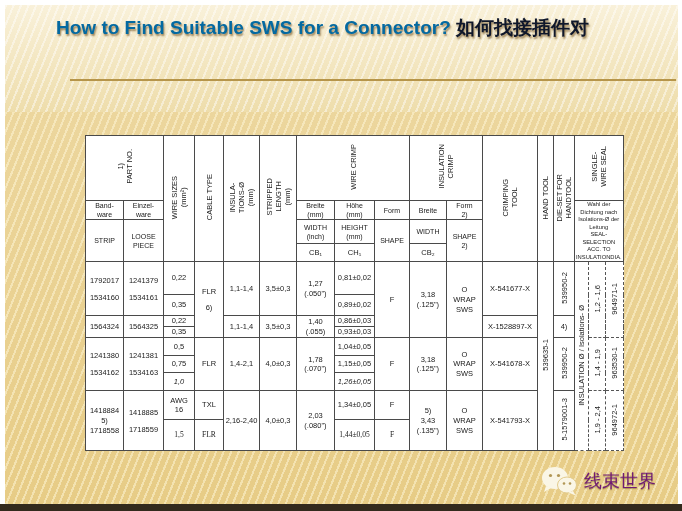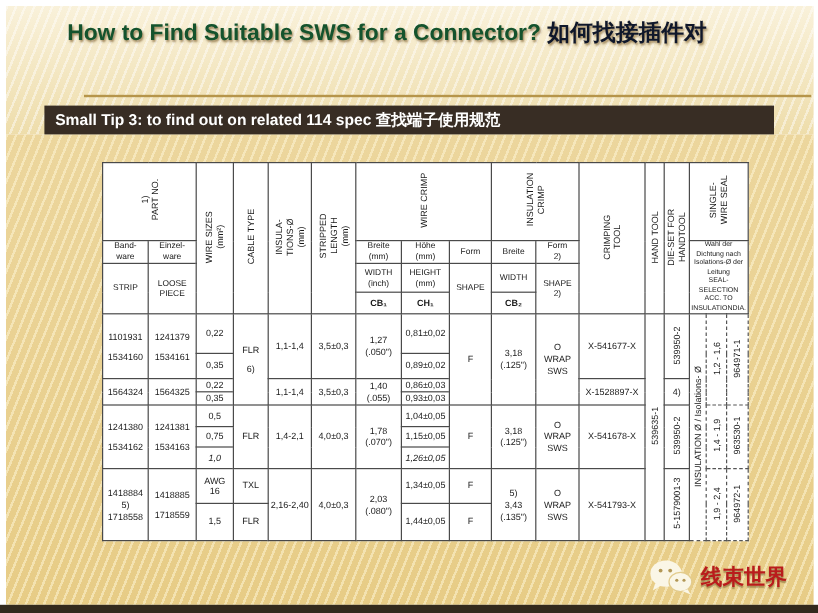--- a/index.html
+++ b/index.html
@@ -19,81 +19,80 @@
       repeating-linear-gradient(112deg, rgba(255,248,218,.5) 0 2px, rgba(0,0,0,0) 2px 7px),
       linear-gradient(180deg, #ecd69d 0%, #e7cc86 100%);
   }
   .bottom-strip { position: absolute; left: 0; bottom: 0; width: 682px; height: 7px; background: #332a1d; }
 
   .title {
     position: absolute; left: 56px; top: 12px; width: 600px;
     font-size: 19px; font-weight: bold; line-height: 31px;
     text-shadow: 1px 2px 2px rgba(124,94,44,.75);
   }
-  .t-en { color: #14532d; }
+  .t-en { color: #0369a1; }
   .t-zh { color: #0f172a; }
 
   .title-rule { position: absolute; left: 70px; top: 79px; width: 606px; height: 2px; background: #b6954a; }
 
   .tip-bar {
     position: absolute; left: 37px; top: 88px; width: 608px; height: 24px;
     background: #382d24; color: #ffffff; font-size: 13px; font-weight: bold;
     line-height: 24px; padding-left: 9px; white-space: nowrap;
   }
 
   .tbl-wrap { position: absolute; left: 85px; top: 135px; background: #ffffff; }
   table.tbl { border-collapse: collapse; table-layout: fixed; background: #fff; }
   .tbl th, .tbl td {
     border: 1px solid #4a4a4a; color: #1a1a1a;
     text-align: center; vertical-align: middle;
     font-size: 7.5px; line-height: 1.3; white-space: pre-line; overflow: hidden;
     font-weight: normal; padding: 0 1px;
   }
-  .tbl .bold { font-weight: bold; margin-top: 24px; }
+  .tbl .bold { font-weight: normal; margin-top: 24px; }
   .tbl .parts { line-height: 2.3; font-size: 7.5px; }
   .tbl .gap  { line-height: 2.1; }
   .tbl .note { font-size: 5.8px; line-height: 1.3; }
   .tbl .sub  { font-size: 7px; }
 
   .tbl .v {
     writing-mode: vertical-rl; transform: rotate(180deg);
     display: inline-block; line-height: 1.2; white-space: pre-line;
   }
   .tbl .dsh { border-style: dashed; border-color: #555; }
 
   thead tr.th1 { height: 65px; }
   thead tr.th2 { height: 18px; }
   thead tr.th3 { height: 22px; }
   thead tr.th4 { height: 18px; }
   tbody tr.r1 { height: 33px; } tbody tr.r2 { height: 21px; }
   tbody tr.r3 { height: 11px; } tbody tr.r4 { height: 11px; }
   tbody tr.r5 { height: 18px; } tbody tr.r6 { height: 17px; }
   tbody tr.r7 { height: 18px; font-style: italic; } tbody tr.r8 { height: 29px; }
-  tbody tr.r9 { height: 31px; }
+  tbody tr.r9 { height: 31px; font-family: Liberation Serif, serif; }
 
   .footer-brand { position: absolute; left: 540px; top: 463px; width: 140px; height: 38px; }
   .footer-brand .wx { position: absolute; left: 0; top: 2px; }
   .footer-brand .brand-text {
-    position: absolute; left: 44px; top: 6px; color: #b91c1c; font-size: 18px; font-weight: bold;
+    position: absolute; left: 44px; top: 6px; color: #701a75; font-size: 18px; font-weight: normal;
     text-shadow: 0 1px 1px rgba(120,95,45,.6); white-space: nowrap;
   }
 </style>
 </head>
 <body>
 
 <div class="slide">
   <div class="top-band"></div>
   <div class="body-band"></div>
 
   <div class="title">
     <span class="t-en">How to Find Suitable SWS for a Connector?</span><span class="t-zh"> 如何找接插件对</span><br>
   </div>
   <div class="title-rule"></div>
 
-  <div class="tip-bar">Small Tip 3: to find out on related 114 spec 查找端子使用规范</div>
 
   <div class="tbl-wrap">
     <table class="tbl">
       <colgroup>
         <col style="width:38px">
           <col style="width:40px">
           <col style="width:31px">
           <col style="width:29px">
         <col style="width:36px">
           <col style="width:37px">
@@ -169,21 +168,21 @@
 2)</th>
         </tr>
         <tr class="th4">
           <th class="bold">CB₁</th>
           <th class="bold">CH₁</th>
           <th class="bold">CB₂</th>
         </tr>
       </thead>
       <tbody>
         <tr class="r1">
-          <td class="parts" rowspan="2">1101931
+          <td class="parts" rowspan="2">1792017
 1534160</td>
           <td class="parts" rowspan="2">1241379
 1534161</td>
           <td>0,22</td>
           <td class="gap" rowspan="4">FLR
 6)</td>
           <td rowspan="2">1,1-1,4</td>
           <td rowspan="2">3,5±0,3</td>
           <td rowspan="2">1,27
 (.050")</td>

